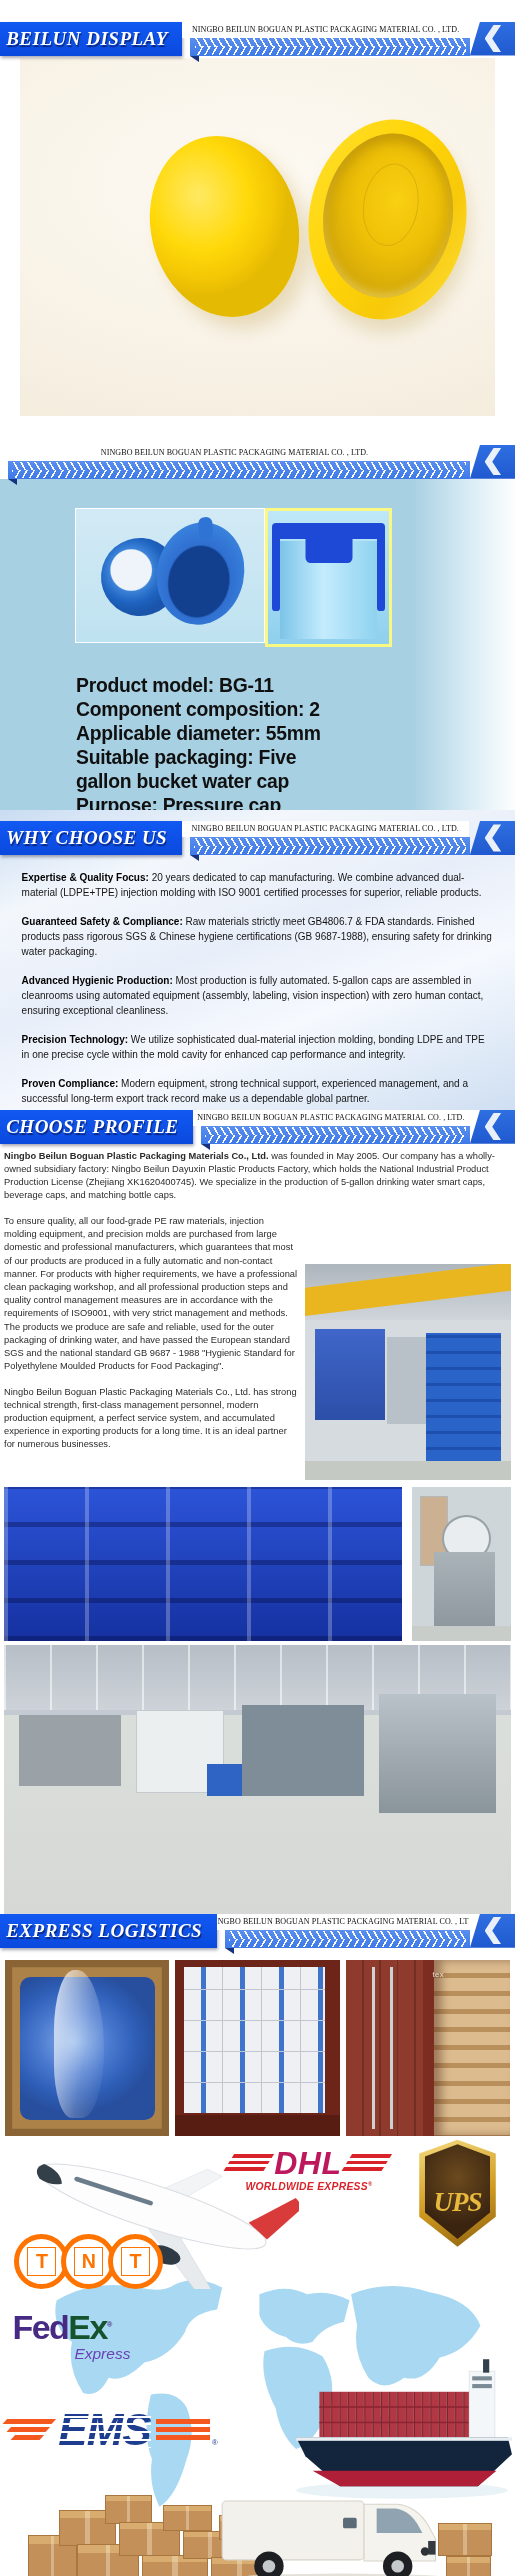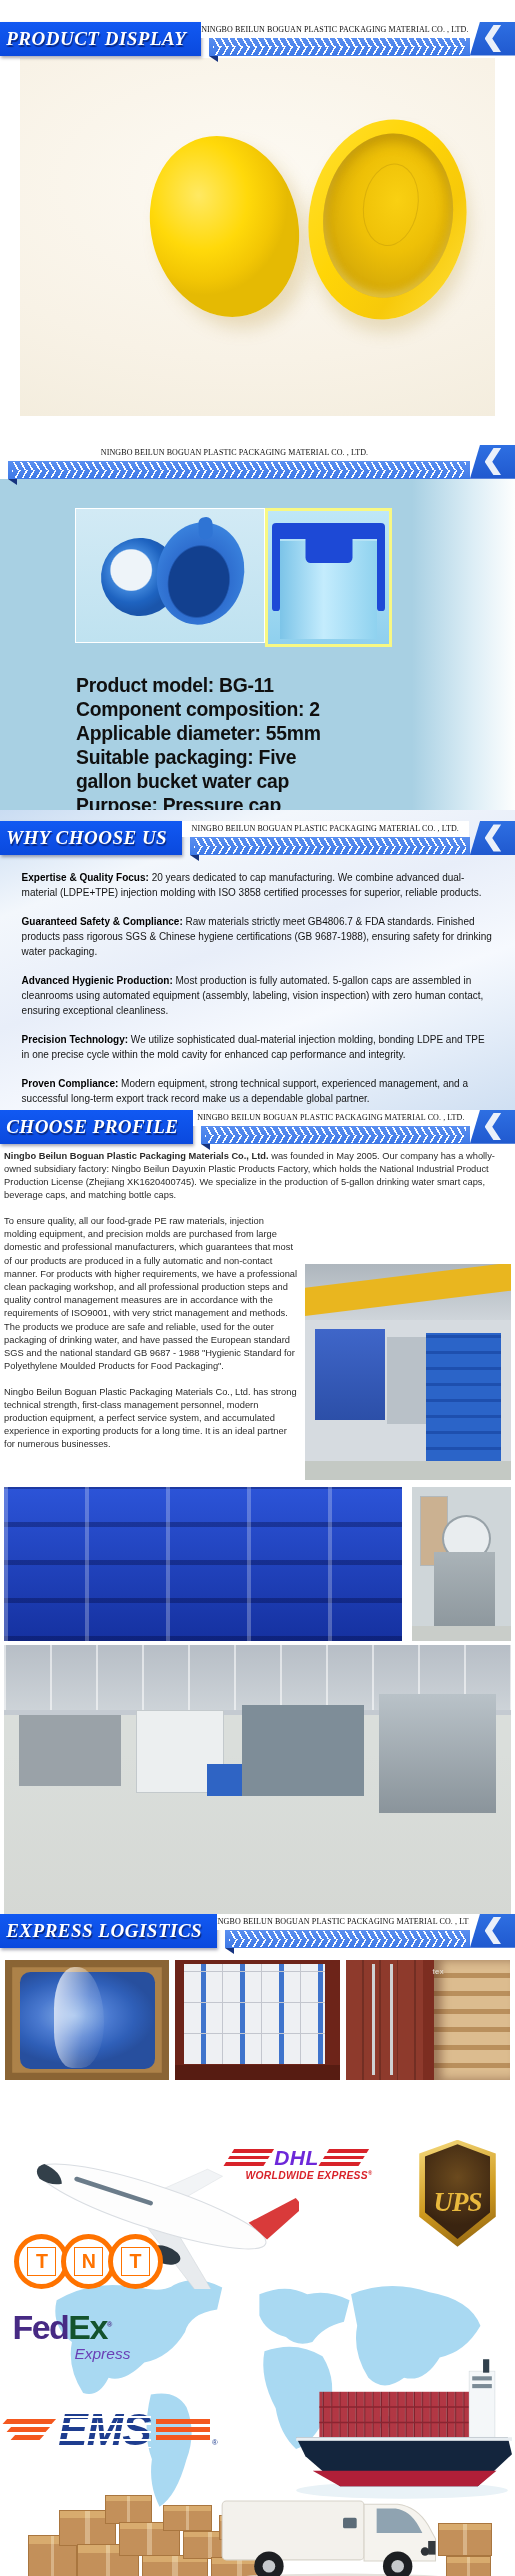--- a/index.html
+++ b/index.html
@@ -73,40 +73,40 @@
   .floorshot{margin-top:4.1px;width:100%;height:270px;position:relative;background:linear-gradient(180deg,#c4cad1 0 26%,#dadedb 26% 40%,#d5d8d4 100%);overflow:hidden;}
   .fs-ceil{position:absolute;left:0;top:0;width:100%;height:24%;background:repeating-linear-gradient(90deg,rgba(255,255,255,.55) 0 2.1px,transparent 2.1px 46px),linear-gradient(180deg,#b7bec6,#cdd3d8);}
   .fs-m1{position:absolute;left:3%;top:26%;width:20%;height:26%;background:#9aa2a8;}
   .fs-m2{position:absolute;left:26%;top:24%;width:17%;height:30%;background:#eceff0;border:1px solid #c3c9cc;}
   .fs-m3{position:absolute;left:47%;top:22%;width:24%;height:34%;background:#7e8d98;}
   .fs-m4{position:absolute;left:74%;top:18%;width:23%;height:44%;background:linear-gradient(180deg,#b9c2c8,#8a949b);}
   .fs-bin{position:absolute;left:40%;top:44%;width:7%;height:12%;background:#2f64c4;}
 
   
   .shipping{position:relative;height:673px;background:#fff;overflow:hidden;}
-  .ship-photos{position:absolute;top:46px;left:5.2px;right:5.2px;height:120px;display:flex;gap:6.2px;z-index:2;}
+  .ship-photos{position:absolute;top:46px;left:5.2px;right:5.2px;height:176px;display:flex;gap:6.2px;z-index:2;}
   .ph{flex:1;position:relative;overflow:hidden;}
   .ph1{background:#ad8249;box-shadow:inset 0 0 0 7.2px #8a6434;}
   .ph1-bag{position:absolute;left:9%;top:10%;right:9%;bottom:9%;border-radius:10.3px;background:radial-gradient(60% 50% at 40% 45%,#88b0e8 0%,#4a79cf 45%,#2f5fb8 75%,#274f9e 100%);}
   .ph1-film{position:absolute;left:30%;top:6%;width:30%;height:84%;background:linear-gradient(100deg,rgba(255,255,255,.8),rgba(255,255,255,.2) 60%,rgba(255,255,255,0));border-radius:45% 60% 50% 40%;}
   .ph2{background:#6d2419;}
   .ph2-in{position:absolute;left:5%;top:4%;right:9%;bottom:13%;background-color:#eef0f3;background-image:repeating-linear-gradient(0deg,transparent 0 30px,#c3c6ce 30px 31px),repeating-linear-gradient(90deg,transparent 0 17px,#3f74cc 17px 21.6px,transparent 21.6px 38px,#c3c6ce 38px 39px);}
   .ph2-base{position:absolute;left:0;right:0;bottom:0;height:12%;background:#571c12;}
   .ph3{background:#7c2d20;}
   .ph3-doors{position:absolute;left:0;top:0;bottom:0;width:47%;background:#8e3a2c;background-image:repeating-linear-gradient(90deg,transparent 0 15.5px,rgba(0,0,0,.2) 15.5px 17.5px);}
   .rod{position:absolute;top:4%;bottom:4%;width:2.6px;background:#cfd2d4;}
   .rod.r1{left:34%;}.rod.r2{left:58%;}
   .ph3-sacks{position:absolute;right:0;top:0;bottom:0;width:46%;background:repeating-linear-gradient(180deg,#dcbc8f 0 13.4px,#b98f5c 13.4px 18px);box-shadow:inset 7.2px 0 9.3px rgba(60,20,10,.4);}
   .ph3-label{position:absolute;top:6%;right:40%;color:#e8e2da;font-size:7.7px;letter-spacing:0.5px;}
 
   .plane{position:absolute;left:5.2px;top:210px;width:294px;height:165px;z-index:5;}
   .dhl{position:absolute;left:229px;top:233px;width:160px;z-index:6;}
   .dhl-row{display:flex;align-items:center;gap:5.2px;}
   .dhl-bars{width:40px;height:16.5px;background:repeating-linear-gradient(180deg,#d8232a 0 3.6px,transparent 3.6px 6.7px);transform:skewX(-32deg);}
-  .dhl-txt{font-style:italic;font-weight:700;font-size:21px;line-height:1;color:#6d28d9;letter-spacing:0.5px;}
+  .dhl-txt{font-style:italic;font-weight:700;font-size:32px;line-height:1;color:#be185d;letter-spacing:0.5px;}
   .dhl-sub{margin-top:2.1px;text-align:center;font-style:italic;font-weight:700;font-size:10.3px;color:#d8232a;letter-spacing:0.3px;}
   .reg{font-size:5.7px;vertical-align:super;font-style:normal;}
   .ups{position:absolute;left:413px;top:226px;width:89px;height:107px;z-index:6;}
   .ups-out{position:absolute;inset:0;clip-path:polygon(50% 100%,93% 72%,93% 13%,50% 0,7% 13%,7% 72%);background:linear-gradient(160deg,#f7dd82,#cf9a1e 55%,#8a5e10);}
   .ups-in{position:absolute;inset:4.6px 6.7px 7.7px;clip-path:polygon(50% 100%,93% 72%,93% 13%,50% 0,7% 13%,7% 72%);background:radial-gradient(85% 70% at 50% 35%,#6b4a1e,#3a2410 72%);}
   .ups-txt{position:absolute;left:0;right:0;top:44%;text-align:center;font-family:"Liberation Serif",serif;font-style:italic;font-weight:700;font-size:27px;color:#e9b93d;letter-spacing:-1px;}
   .tnt{position:absolute;left:14.4px;top:320px;display:flex;z-index:6;}
   .tnt-c{width:45px;height:45px;border-radius:50%;border:5.2px solid #ff7300;background:#fff;display:flex;align-items:center;justify-content:center;margin-left:-8.2px;}
   .tnt-c:first-child{margin-left:0;}
   .tnt-sq{width:27px;height:27px;border:1.5px solid #ff7300;display:flex;align-items:center;justify-content:center;font-weight:700;font-size:19.6px;color:#ff7300;}
@@ -132,21 +132,21 @@
   .truck{position:absolute;left:219px;top:582px;width:247px;height:91px;z-index:5;}
 </style>
 </head>
 <body>
 
 <div class="page">
   <div class="topgap"></div>
 
   <section class="banner">
     <div class="b-left">
-      <span class="b-title">PRODUCT DISPLAY</span>
+      <span class="b-title">BEILUN DISPLAY</span>
     </div>
     <div class="b-right">
       <div class="b-company">
         <span>NINGBO BEILUN BOGUAN PLASTIC PACKAGING MATERIAL CO. , LTD.</span>
       </div>
       <div class="b-chev">
           <i class="ch t"></i>
           <i class="ch b"></i>
         </div>
       <div class="b-fold"></div>
@@ -221,21 +221,21 @@
             <i class="ch t"></i>
             <i class="ch b"></i>
           </div>
         <div class="b-fold"></div>
       </div>
       <div class="b-flag">
           <i class="b-flag-arrow"></i>
         </div>
     </div>
     <div class="why-body">
-      <p class="why-p"><b>Expertise &amp; Quality Focus:</b><span> 20 years dedicated to cap manufacturing. We combine advanced dual-material (LDPE+TPE) injection molding with ISO 3858 certified processes for superior, reliable products.</span></p>
+      <p class="why-p"><b>Expertise &amp; Quality Focus:</b><span> 20 years dedicated to cap manufacturing. We combine advanced dual-material (LDPE+TPE) injection molding with ISO 9001 certified processes for superior, reliable products.</span></p>
       <p class="why-p"><b>Guaranteed Safety &amp; Compliance:</b><span> Raw materials strictly meet GB4806.7 &amp; FDA standards. Finished products pass rigorous SGS &amp; Chinese hygiene certifications (GB 9687-1988), ensuring safety for drinking water packaging.</span></p>
       <p class="why-p"><b>Advanced Hygienic Production:</b><span> Most production is fully automated. 5-gallon caps are assembled in cleanrooms using automated equipment (assembly, labeling, vision inspection) with zero human contact, ensuring exceptional cleanliness.</span></p>
       <p class="why-p"><b>Precision Technology:</b><span> We utilize sophisticated dual-material injection molding, bonding LDPE and TPE in one precise cycle within the mold cavity for enhanced cap performance and integrity.</span></p>
       <p class="why-p"><b>Proven Compliance:</b><span> Modern equipment, strong technical support, experienced management, and a successful long-term export track record make us a dependable global partner.</span></p>
     </div>
   </section>
 
   <section class="profile">
     <div class="banner">
       <div class="b-left">

